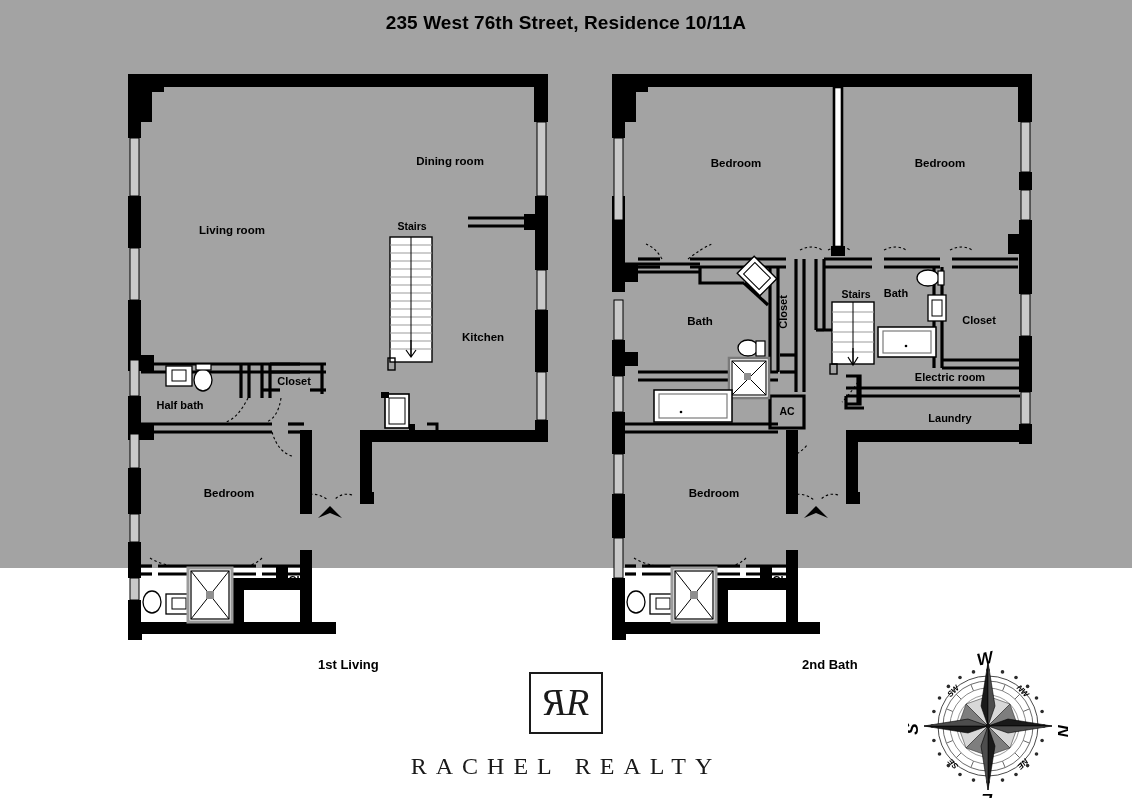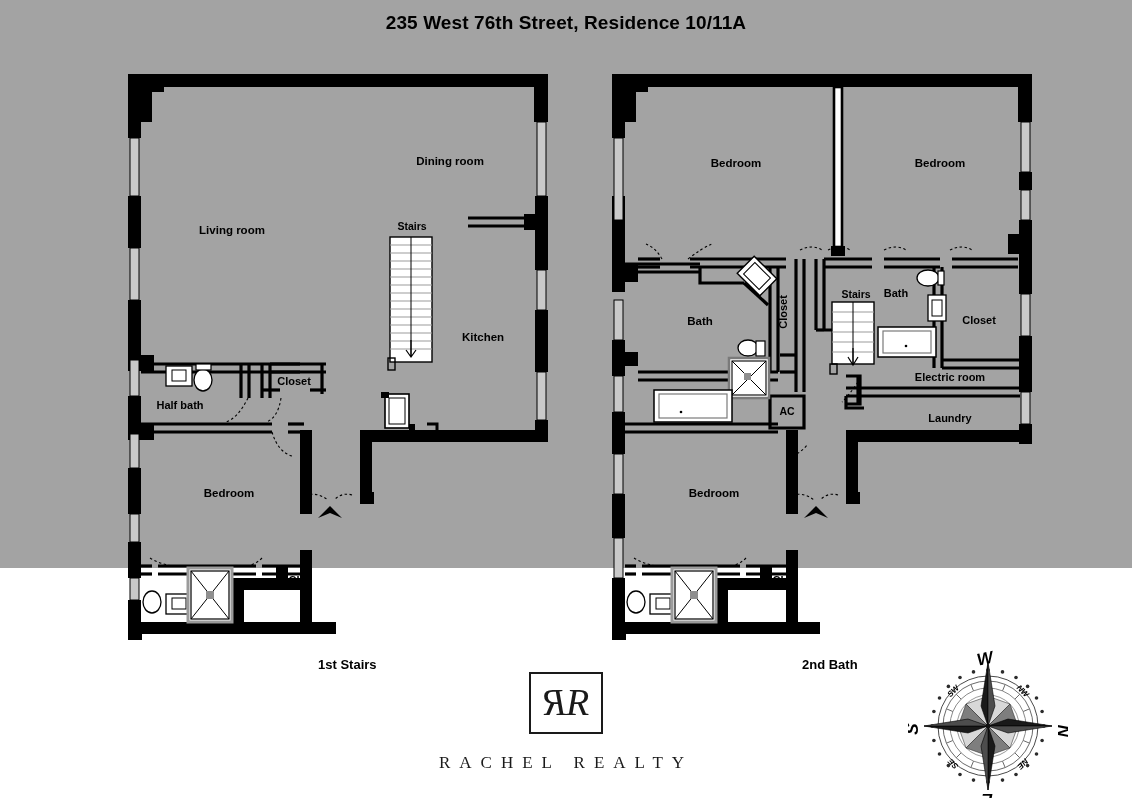--- a/index.html
+++ b/index.html
@@ -29,21 +29,21 @@
     box-sizing:border-box;position:relative;background:#fff;
   }
   #brand-mark span{
     position:absolute;left:0;right:0;top:50%;transform:translateY(-52%);
     font-family:"Liberation Serif", serif;font-size:38px;line-height:1;color:#1a1a1a;
     letter-spacing:-3px;
   }
   #brand-mark .flip{display:inline-block;transform:scaleX(-1);}
   #brand-name{
     margin-top:15px;font-family:"Liberation Serif", serif;
-    font-size:17px;letter-spacing:9px;color:#1a1a1a;white-space:pre;
+    font-size:24px;letter-spacing:9px;color:#1a1a1a;white-space:pre;
   }
 
   
   #compass{position:absolute;left:908px;top:650px;width:160px;height:148px;}
   #compass svg{display:block;}
 </style>
 </head>
 <body>
 
 <div id="page">
@@ -412,21 +412,21 @@
       <text x="896" y="297" font-size="11" text-anchor="middle">Bath</text>
       <text x="979" y="324" font-size="11" text-anchor="middle">Closet</text>
       <text x="787" y="415" font-size="10.5" text-anchor="middle">AC</text>
       <text x="950" y="381" font-size="11" text-anchor="middle">Electric room</text>
       <text x="950" y="422" font-size="11" text-anchor="middle">Laundry</text>
       <text x="714" y="497" font-size="11.5" text-anchor="middle">Bedroom</text>
       <text x="778" y="584" font-size="11" text-anchor="middle">Cl</text>
     </g>
   </svg>
 
-  <div class="floor-label" id="floor1-label">1st Stairs</div>
+  <div class="floor-label" id="floor1-label">1st Living</div>
   <div class="floor-label" id="floor2-label">2nd Bath</div>
 
   <div id="brand">
     <div id="brand-mark">
       <span><i class="flip">R</i><i>R</i></span>
     </div>
     <div id="brand-name">RACHEL REALTY</div>
   </div>
 
   <div id="compass">

